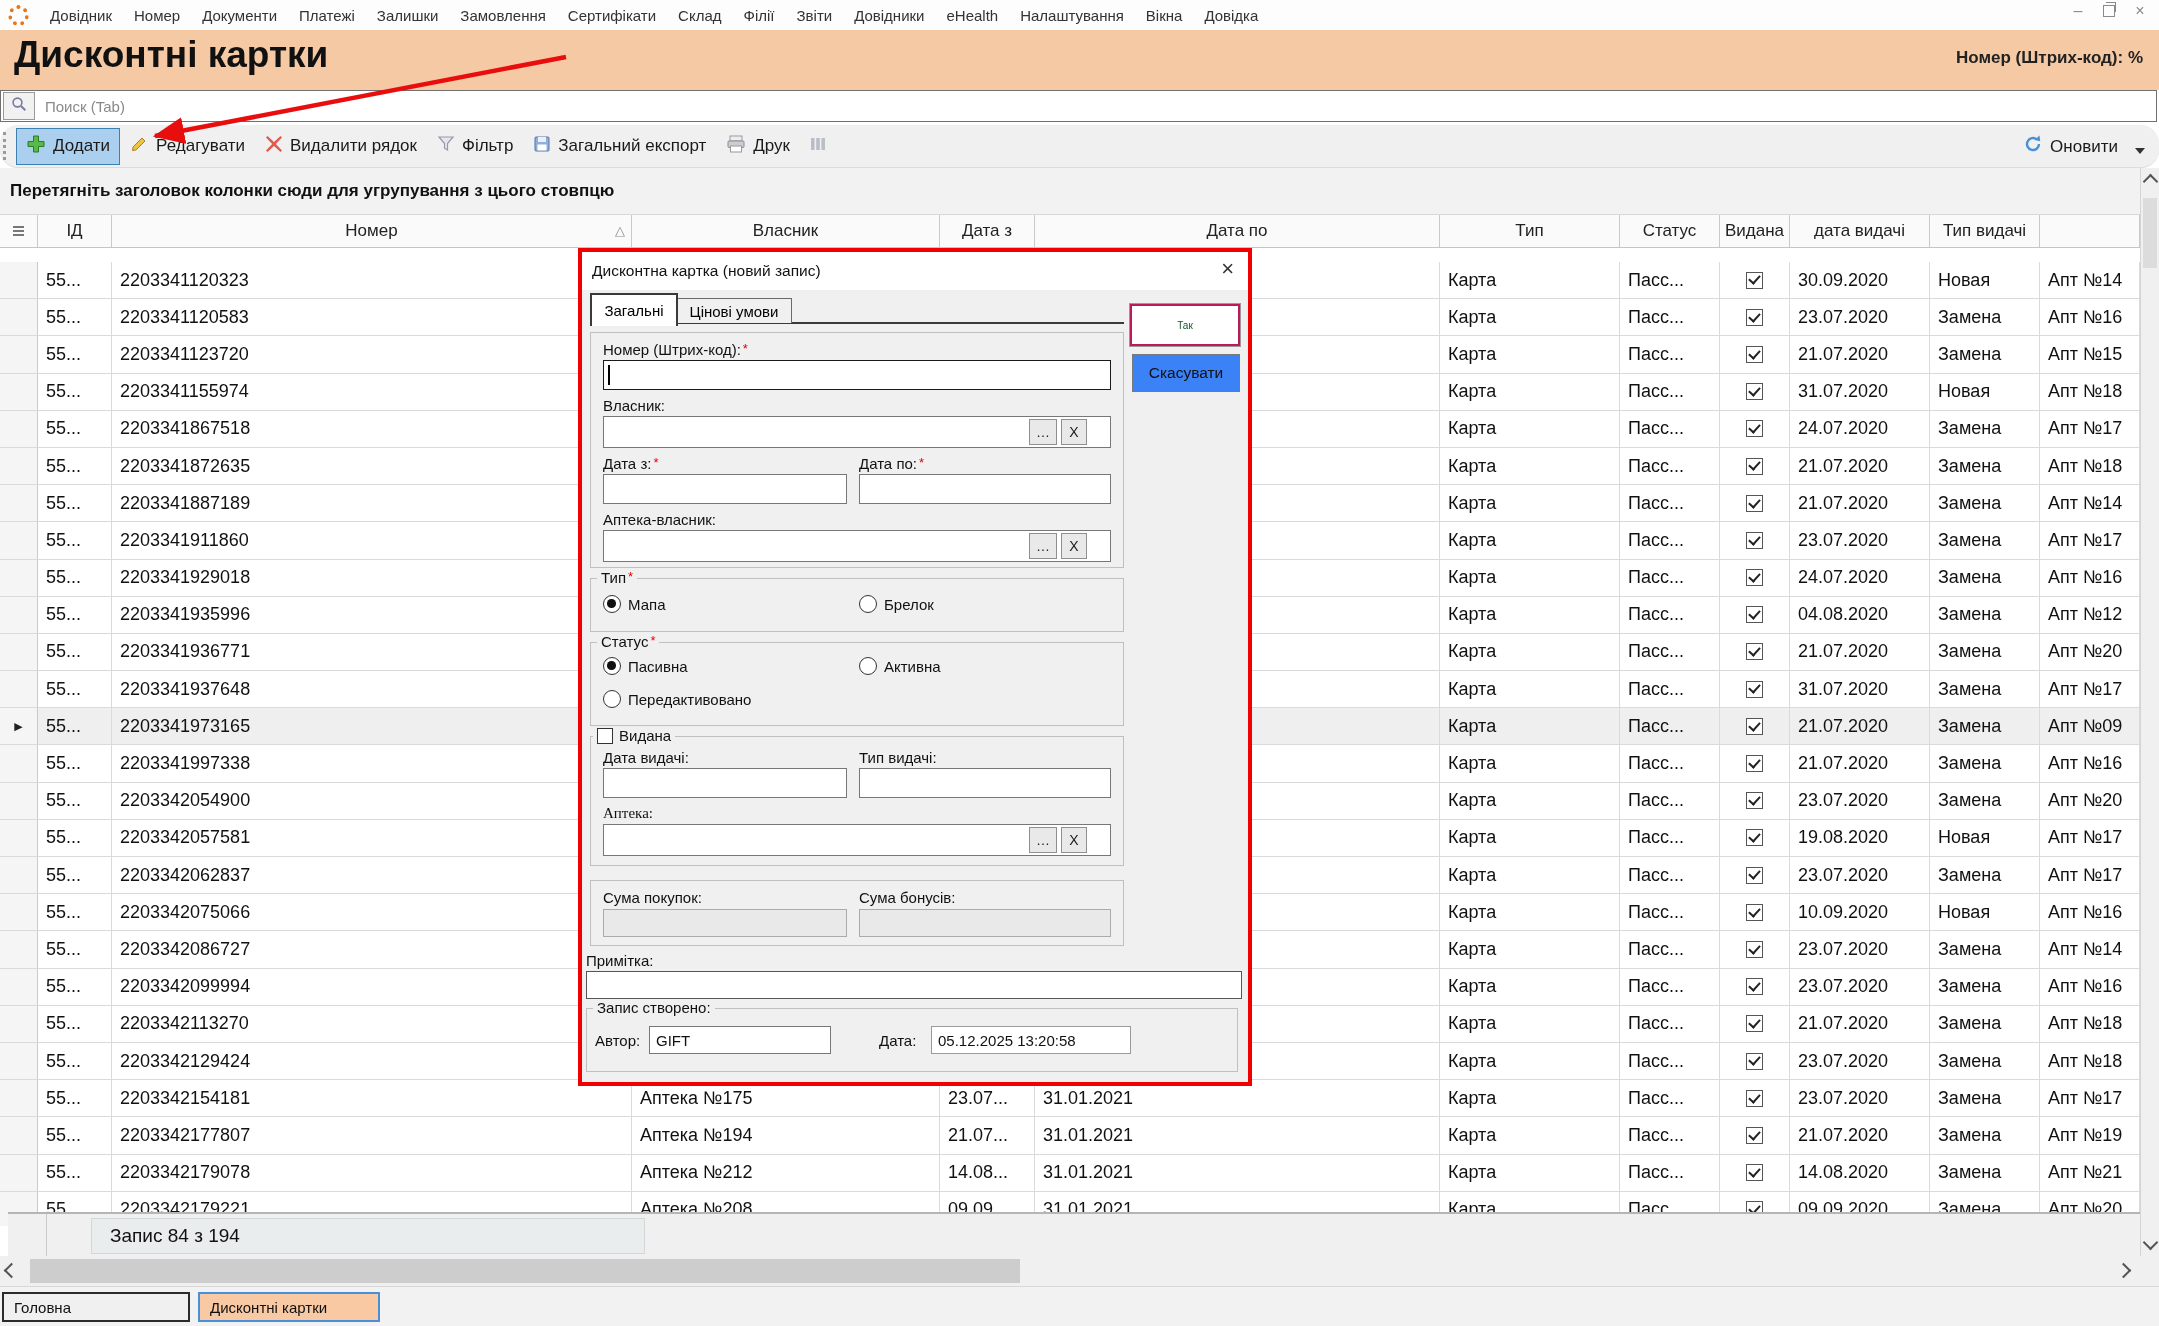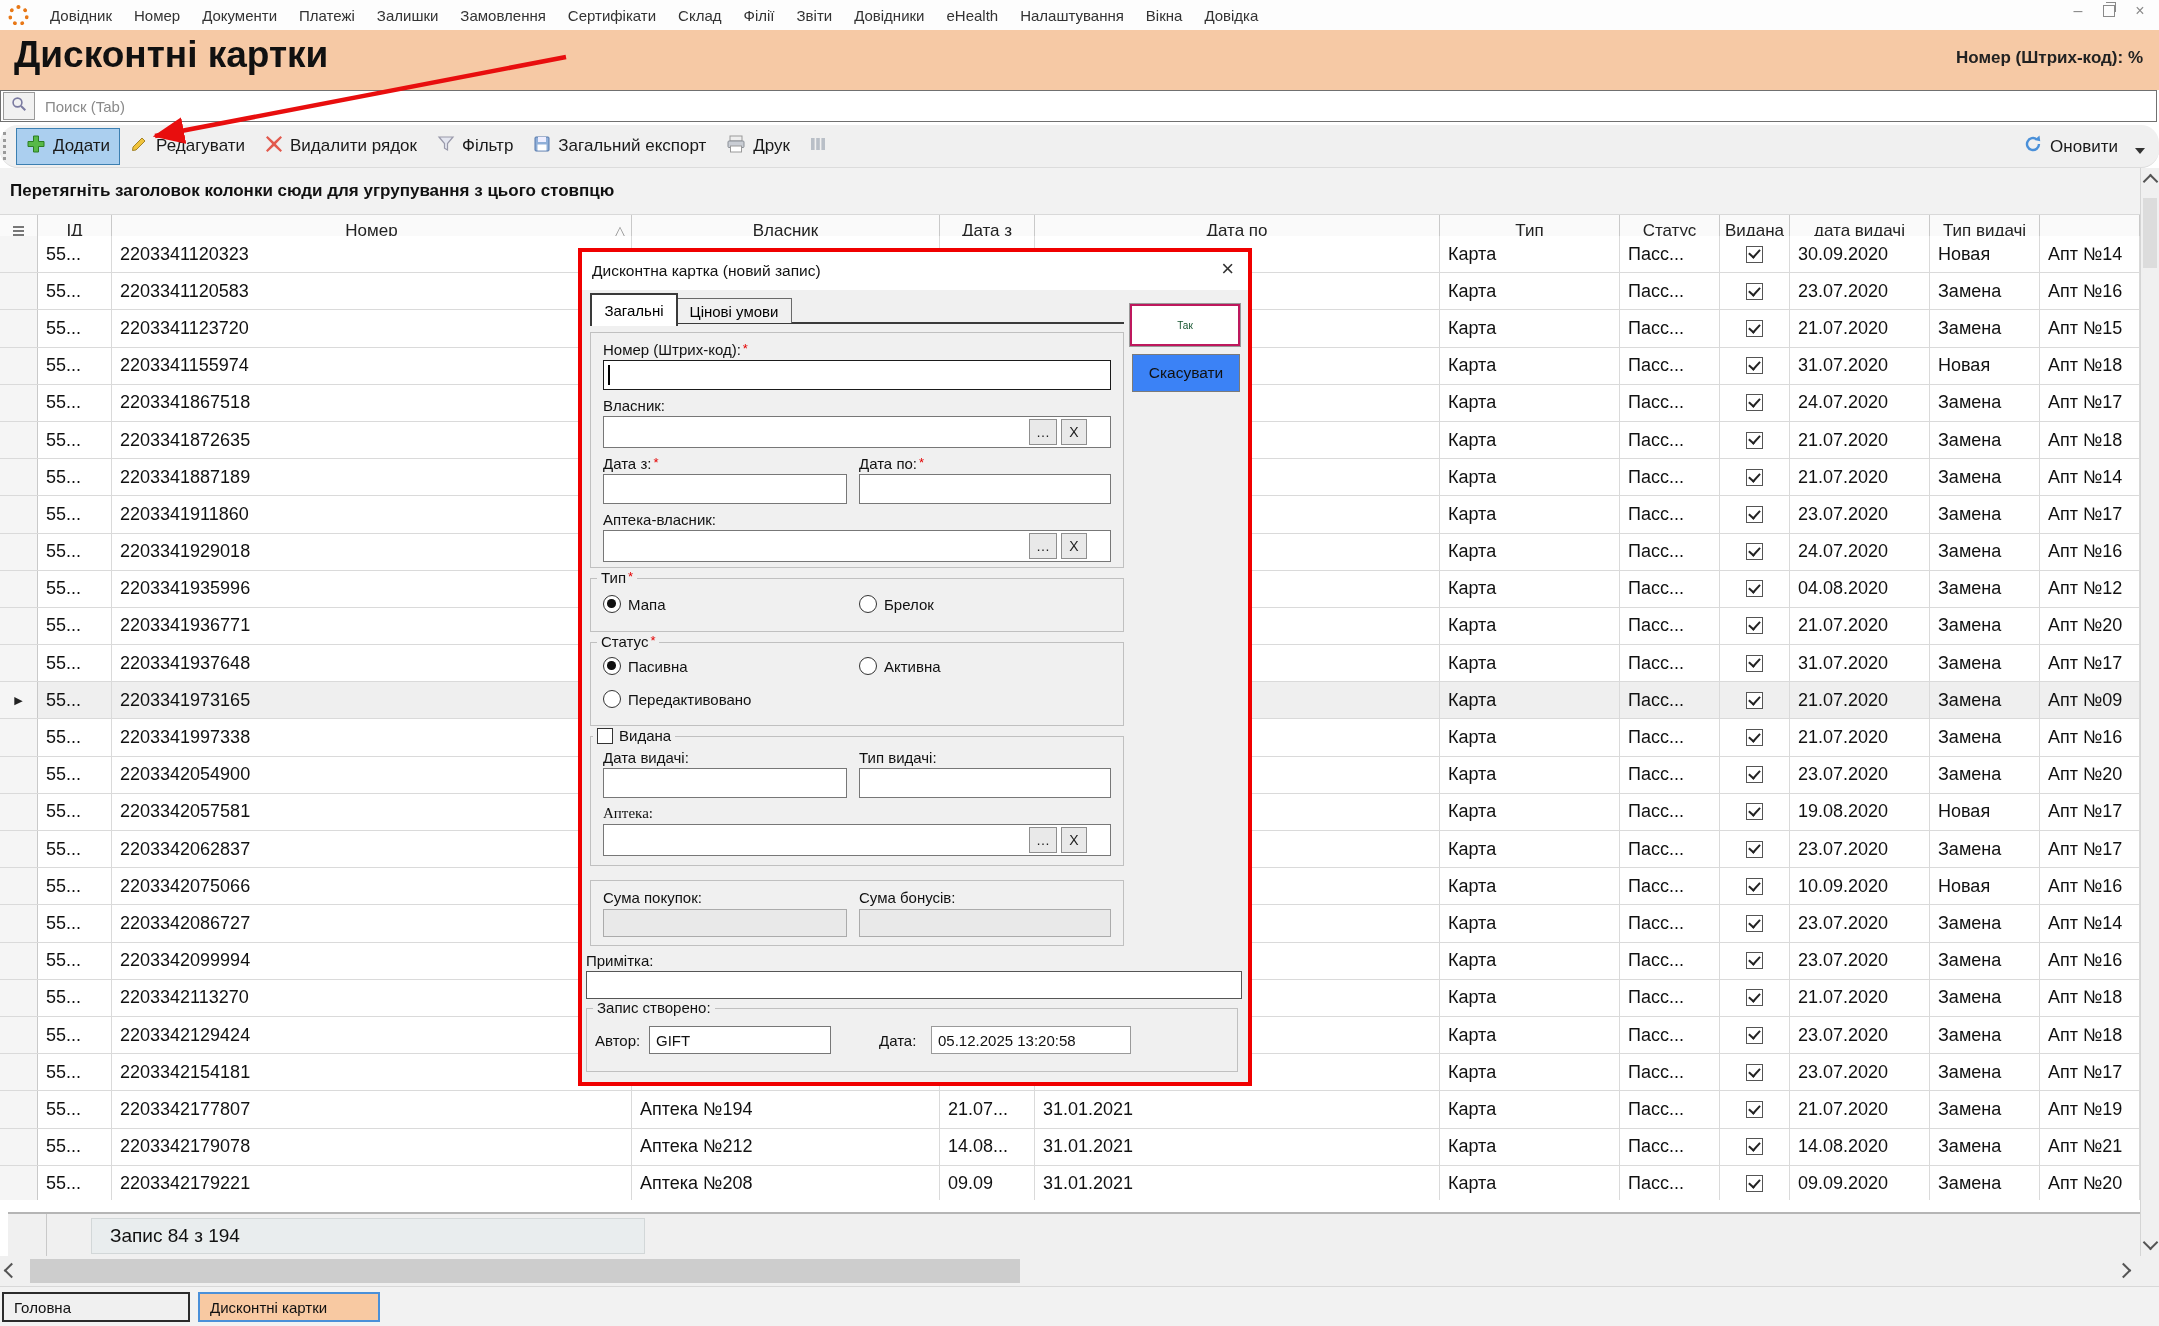--- a/index.html
+++ b/index.html
@@ -31,21 +31,21 @@
   .caret{width:0;height:0;border-left:5px solid transparent;border-right:5px solid transparent;border-top:6px solid #333;margin-top:8px;}
   
   #grouppanel{left:0;top:168px;width:2140px;height:46px;background:#F2F2F2;display:flex;align-items:center;}
   #grouptext{font-size:17px;font-weight:bold;color:#111;margin-left:10px;}
   
   :root{--cols:38px 74px 520px 308px 95px 405px 180px 100px 70px 140px 110px 100px;}
   #gridhead{left:0;top:214px;width:2140px;height:34px;background:#FAFAFA;border-top:1px solid #D9D9D9;border-bottom:1px solid #C5C5C5;box-sizing:border-box;display:grid;grid-template-columns:var(--cols);}
   .hc{border-right:1px solid #C9C9C9;display:flex;align-items:center;justify-content:center;font-size:17px;color:#222;overflow:hidden;white-space:nowrap;position:relative;}
   .hc .sort{position:absolute;right:6px;top:8px;font-size:13px;color:#888;}
   .hamb{width:11px;height:2px;background:#777;box-shadow:0 4px 0 #777,0 8px 0 #777;margin-top:-8px;}
-  #gridbody{left:0;top:236px;width:2140px;height:964px;overflow:hidden;background:#fff;}
+  #gridbody{left:0;top:262px;width:2140px;height:964px;overflow:hidden;background:#fff;}
   .grid-row{display:grid;grid-template-columns:var(--cols);height:37.2px;border-bottom:1px solid #DADADA;background:#fff;box-sizing:border-box;}
   .grid-row.selected{background:#EFEFEF;}
   .gc{border-right:1px solid #DADADA;padding:0 8px;display:flex;align-items:center;font-size:18px;color:#111;overflow:hidden;white-space:nowrap;box-sizing:border-box;}
   .gc.c0{justify-content:center;padding:0;background:#F5F5F5;border-right:1px solid #C9C9C9;font-size:11px;color:#222;}
   .gc.c8{justify-content:center;}
   .cb{width:17px;height:17px;border:1.6px solid #555;background:#fff;position:relative;box-sizing:border-box;}
   .cb.on::after{content:"";position:absolute;left:2.2px;top:2.8px;width:8.5px;height:4.8px;border-left:2.2px solid #222;border-bottom:2.2px solid #222;transform:rotate(-48deg);}
   
   #statusbar{left:8px;top:1212px;width:2140px;height:44px;background:#F0F0F0;border-top:2px solid #B5B5B5;box-sizing:border-box;}
   #statusgutter{position:absolute;left:0;top:0;width:38px;height:42px;border-right:1px solid #C9C9C9;background:#F0F0F0;}

